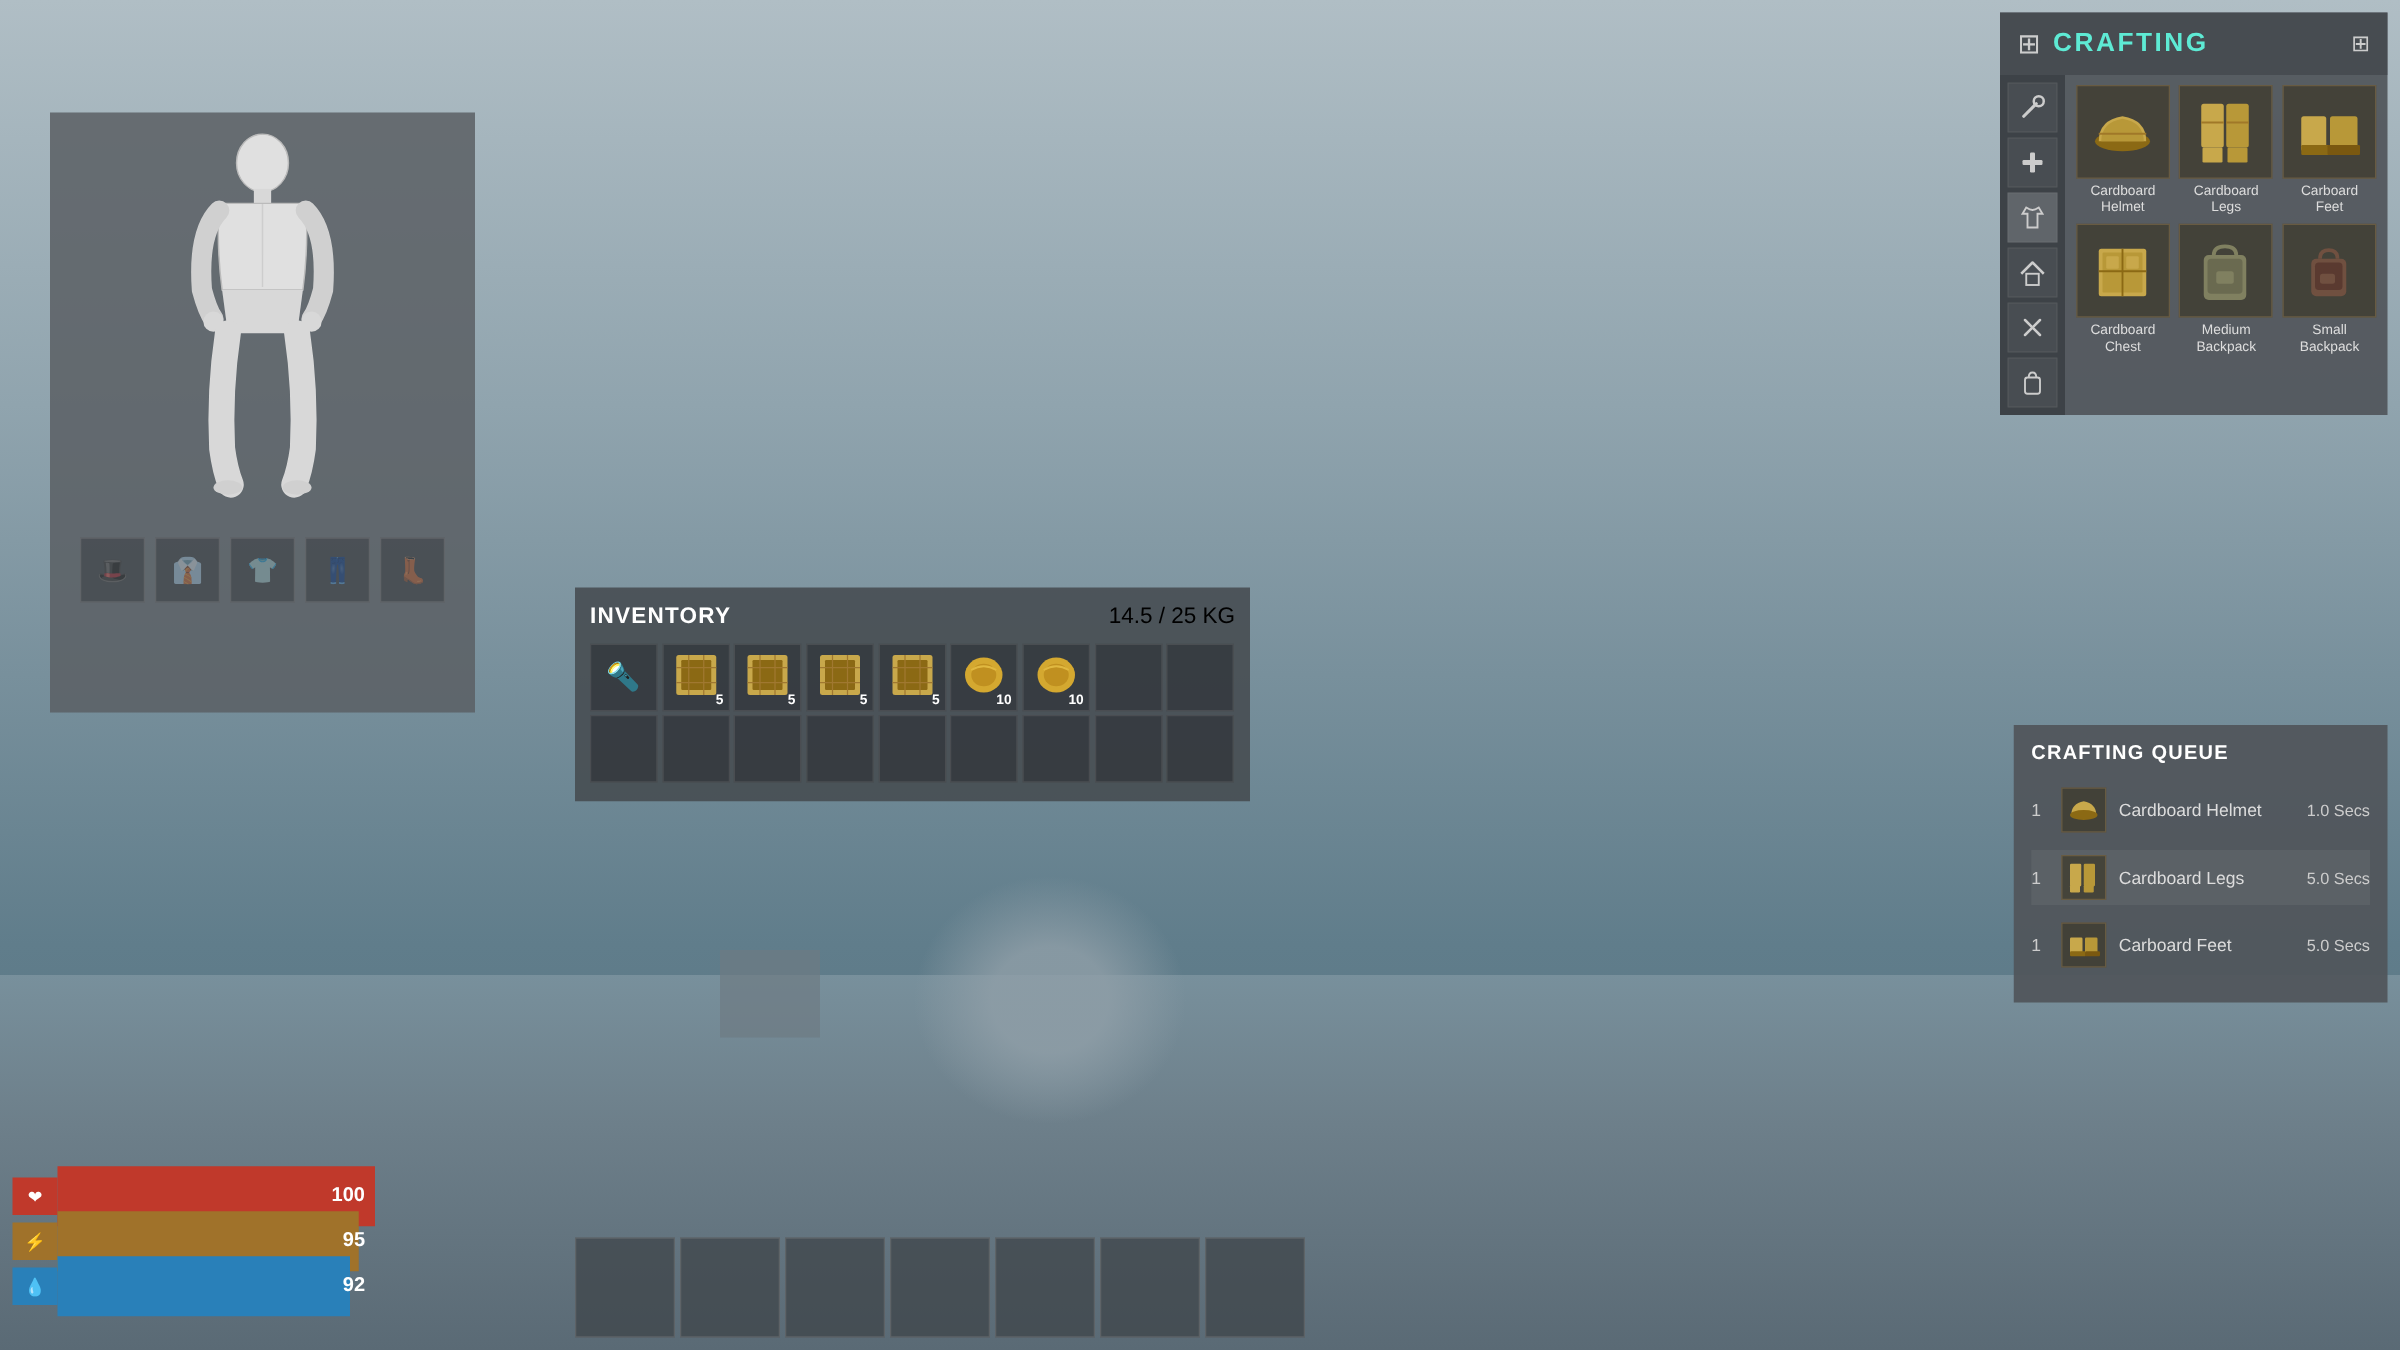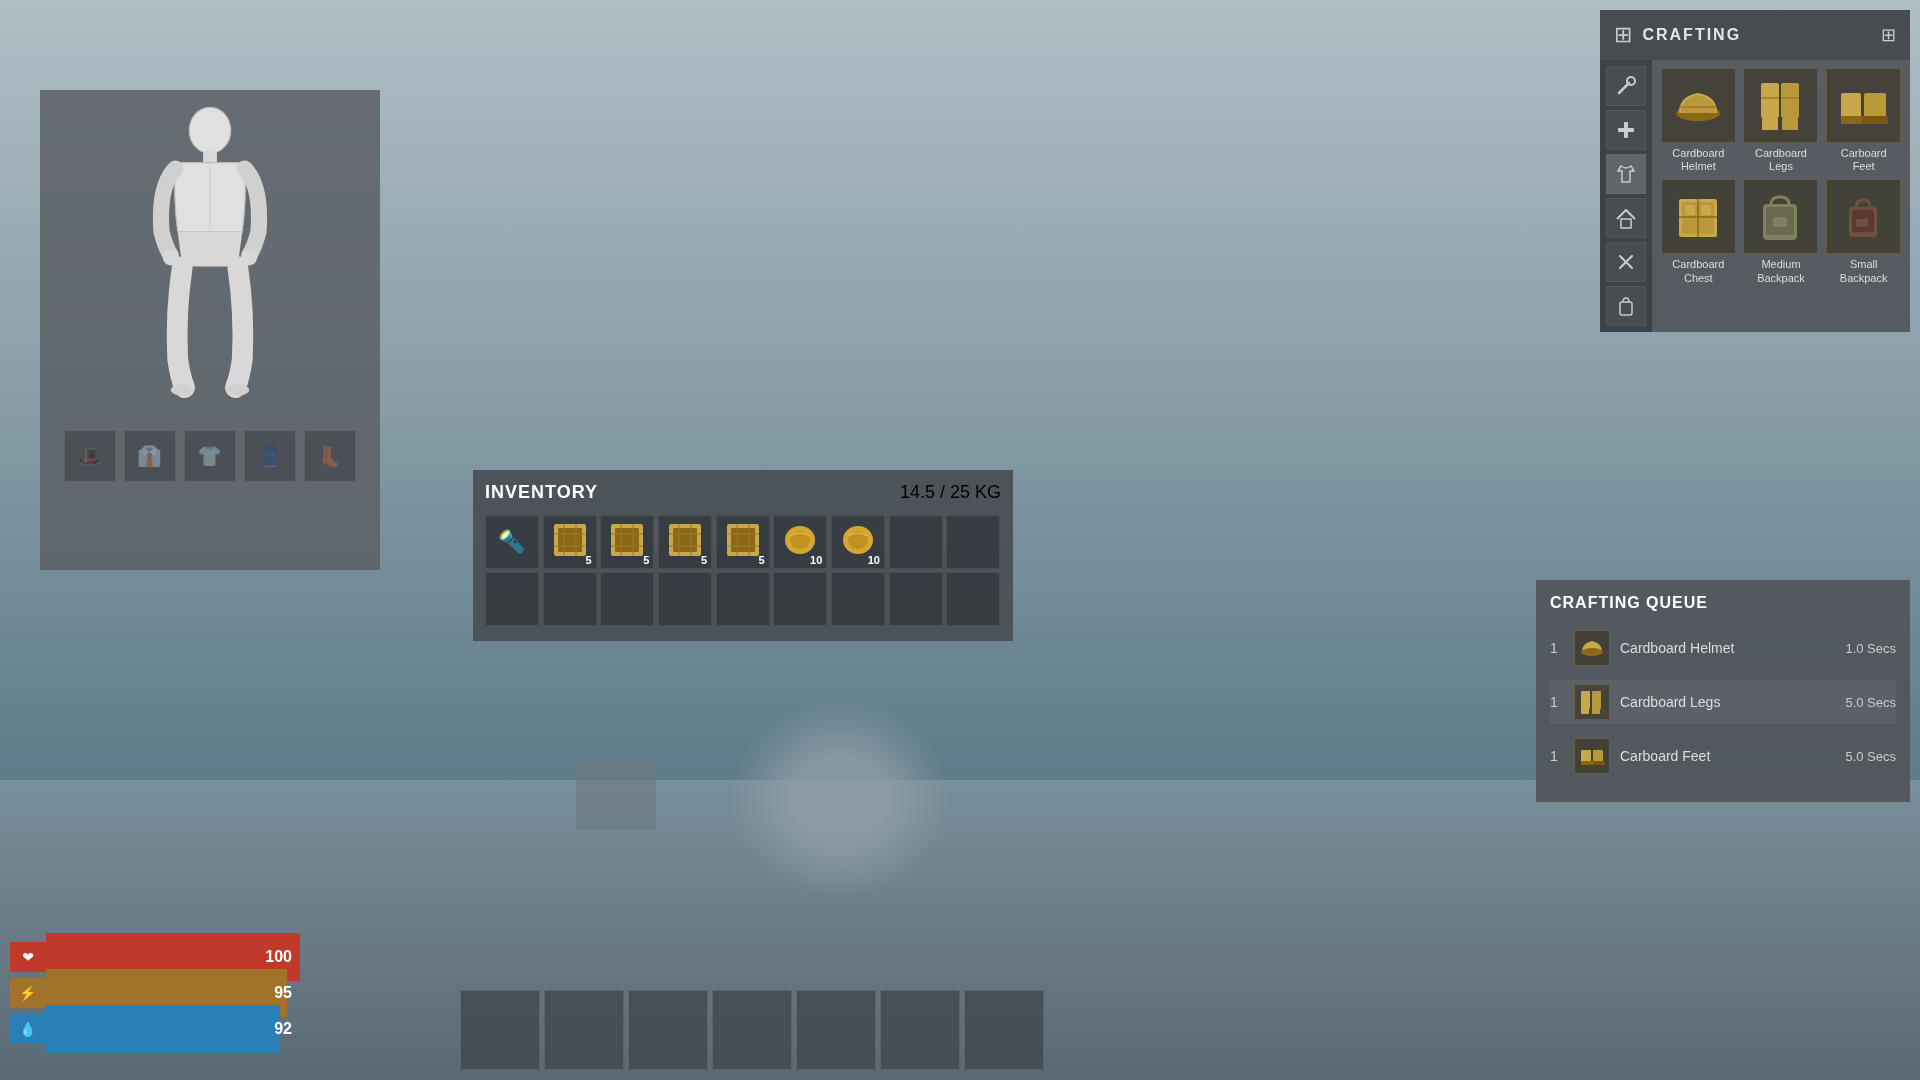--- a/index.html
+++ b/index.html
@@ -133,21 +133,21 @@
       z-index: 1;
     }
     .health-fill { background: #c0392b; width: 100%; }
     .stamina-fill { background: #a0722a; width: 95%; }
     .water-fill { background: #2980b9; width: 92%; }
 
     
     .inventory-panel {
       position: absolute;
       top: 470px;
-      left: 473px;
+      left: 460px;
       width: 540px;
       background: rgba(70, 75, 80, 0.88);
       padding: 12px;
     }
     .inventory-header {
       display: flex;
       justify-content: space-between;
       align-items: center;
       margin-bottom: 12px;
     }
@@ -220,22 +220,22 @@
       justify-content: space-between;
       padding: 12px 14px;
       background: rgba(60, 65, 70, 0.6);
     }
     .crafting-title-area {
       display: flex;
       align-items: center;
       gap: 10px;
     }
     .crafting-title {
-      color: #e5e5e5;
-      font-size: 16px;
+      color: #5eead4;
+      font-size: 21px;
       font-weight: bold;
       letter-spacing: 2px;
     }
     .crafting-grid-icon {
       color: #cccccc;
       font-size: 18px;
     }
 
     .crafting-body {
       display: flex;
@@ -297,21 +297,21 @@
       font-size: 11px;
       text-align: center;
       line-height: 1.2;
     }
 
     
     .crafting-queue {
       position: absolute;
       top: 580px;
       right: 10px;
-      width: 374px;
+      width: 299px;
       background: rgba(80, 85, 90, 0.92);
       padding: 14px;
     }
     .queue-title {
       color: #ffffff;
       font-size: 16px;
       font-weight: bold;
       letter-spacing: 1px;
       margin-bottom: 14px;
     }

